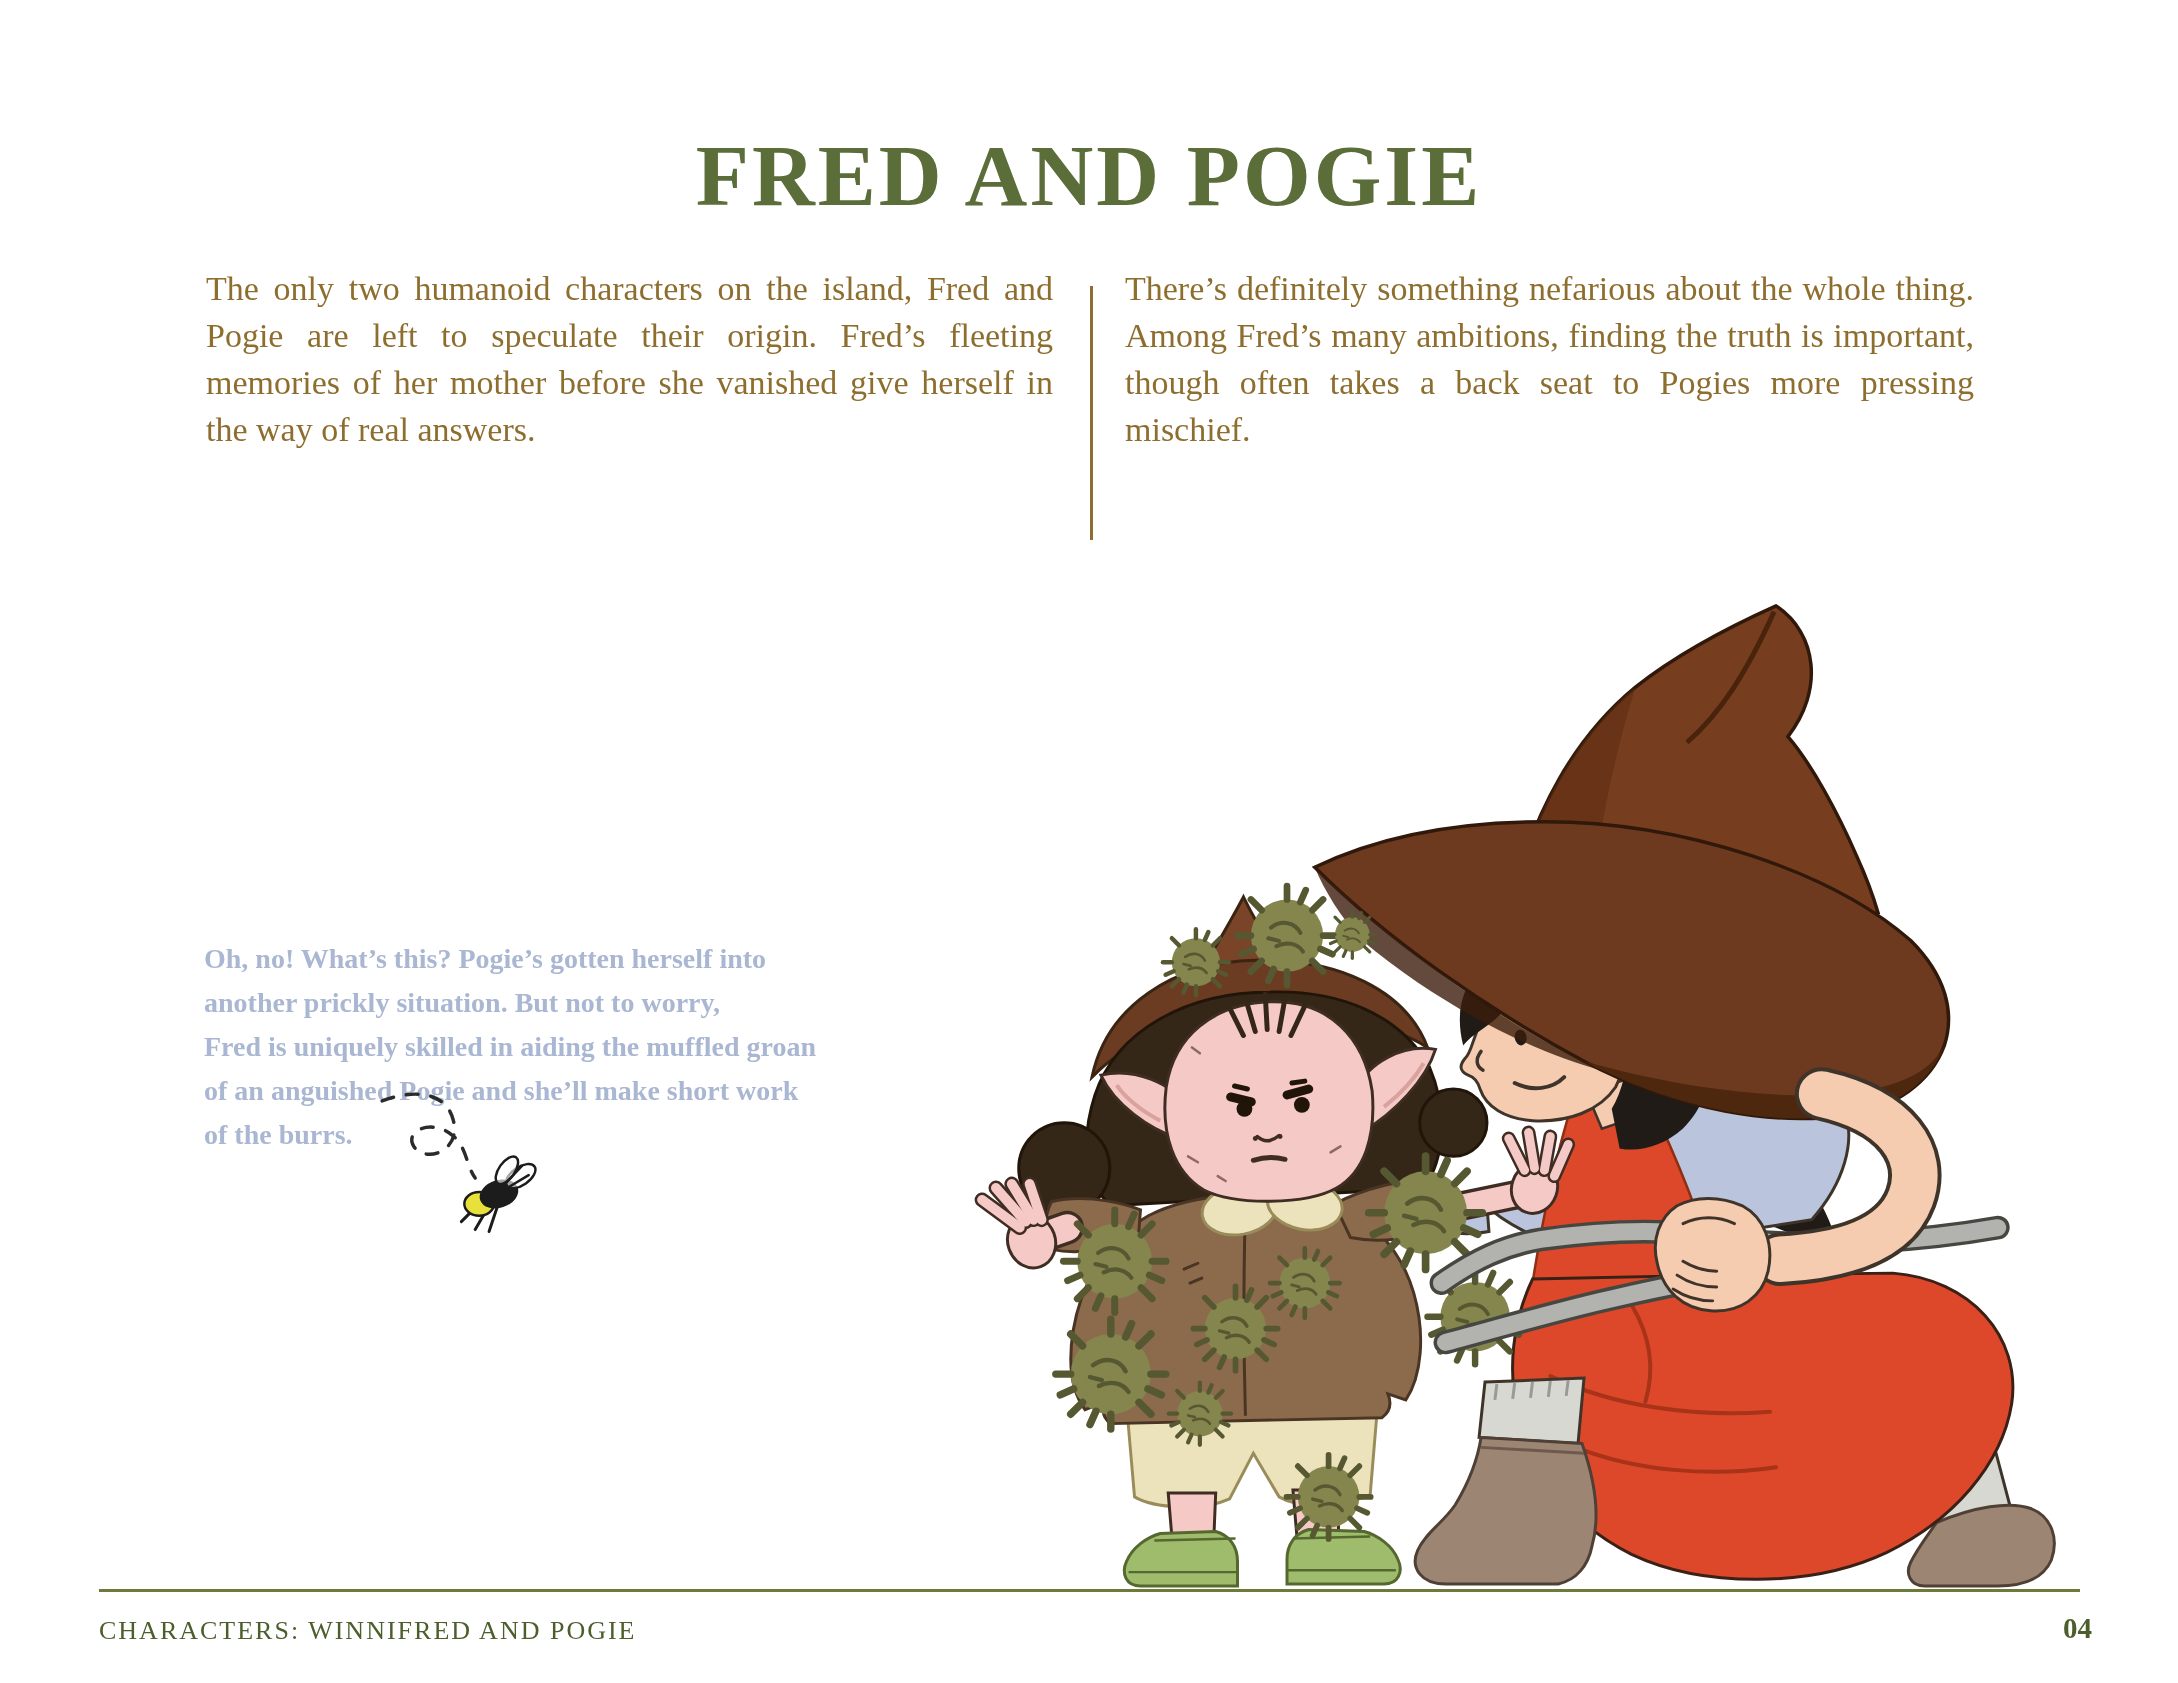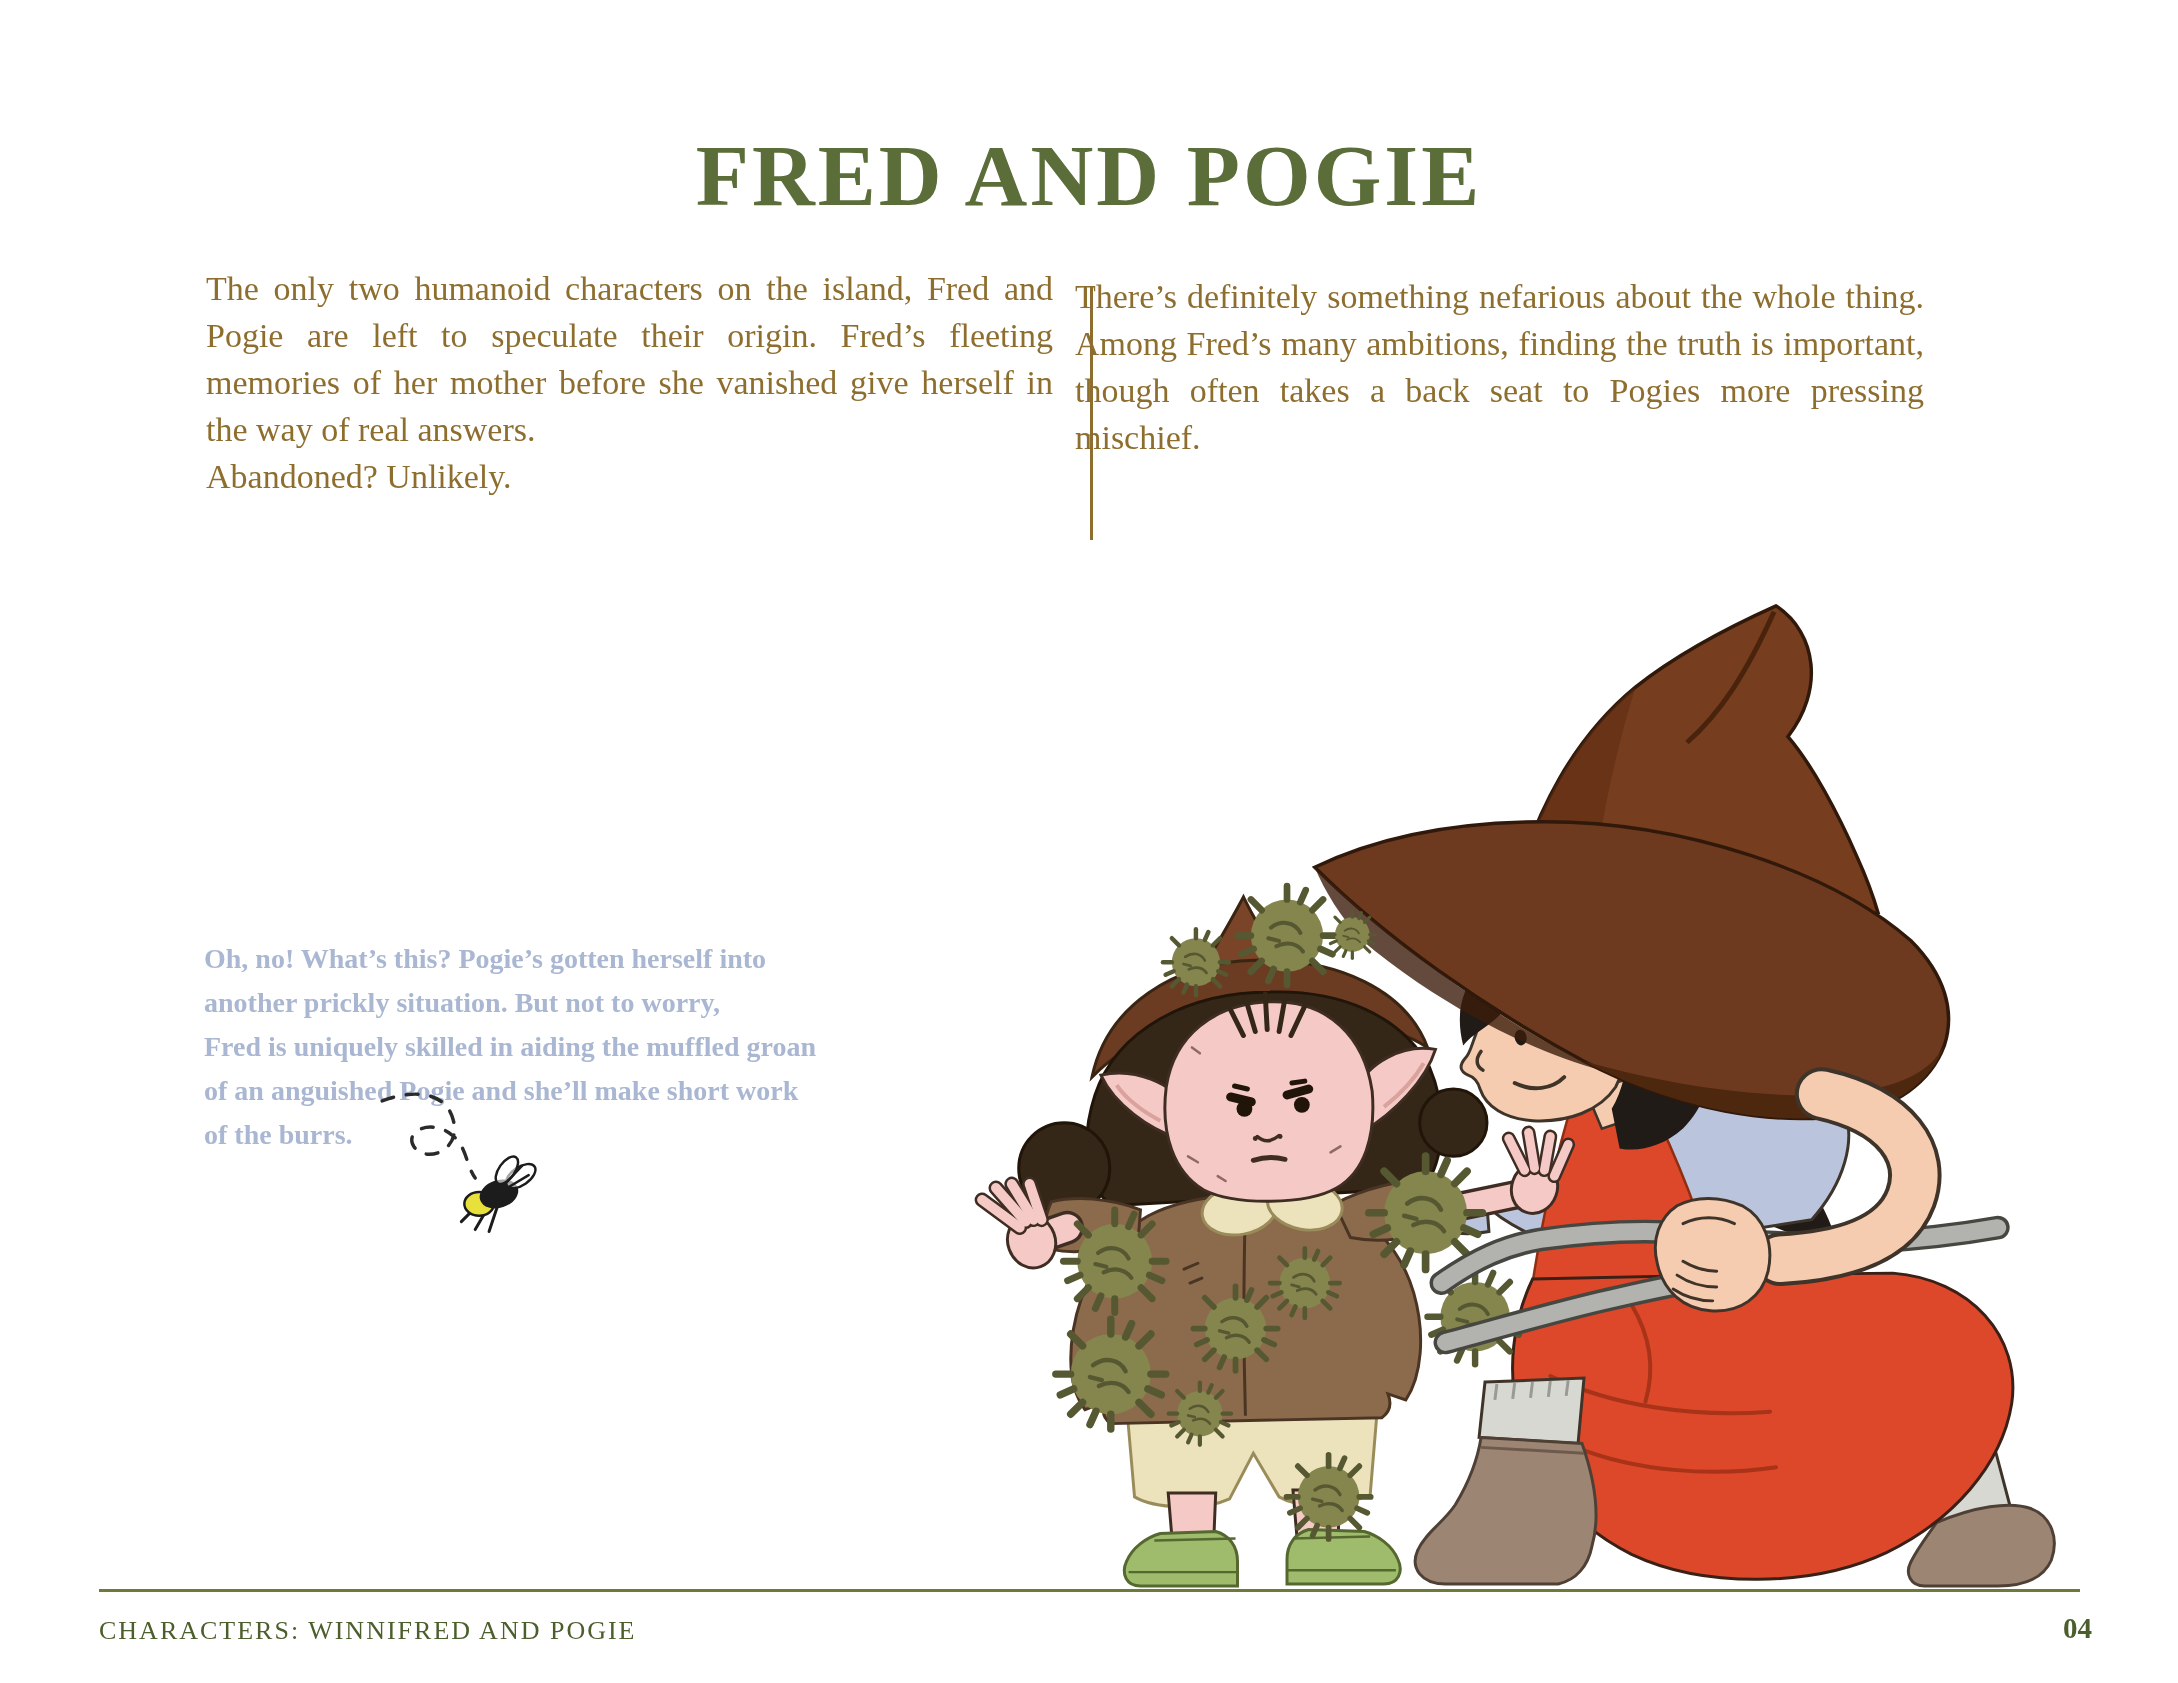--- a/index.html
+++ b/index.html
@@ -9,21 +9,21 @@
   *{box-sizing:border-box; margin:0; padding:0;}
   html,body{background:#fff;}
   .page{position:relative; width:2178px; height:1683px; background:#ffffff;
         font-family:"Liberation Serif", serif; overflow:hidden;}
   .page-title{position:absolute; top:125px; left:0; width:100%; text-align:center;
         font-size:87px; font-weight:700; letter-spacing:3px; color:var(--title-green);}
   .col{position:absolute; top:265px; font-size:34px; line-height:47px;
         color:var(--body-brown); text-align:justify;}
   .col p{margin:0;}
   .col-left{left:206px; width:847px;}
-  .col-right{left:1075px; width:849px;margin-top:8px;}
+  .col-right{left:1125px; width:849px;}
   .col-divider{position:absolute; left:1090px; top:286px; width:3px; height:254px;
         background:var(--body-brown);}
   .caption{position:absolute; left:204px; top:937px; width:683px; font-size:28px;
         line-height:44px; font-weight:700; color:var(--caption-blue); white-space:pre-line;}
   .footer-rule{position:absolute; left:99px; top:1589px; width:1981px; height:3px;
         background:var(--rule-olive); z-index:1;}
   .footer-section{position:absolute; left:99px; top:1616px; font-size:26px; font-weight:400;
         letter-spacing:2px; color:var(--footer-green); z-index:3;}
   .page-number{position:absolute; right:86px; top:1612px; font-size:29px; font-weight:700;
         color:var(--footer-green); z-index:3;}
@@ -31,21 +31,20 @@
 </style>
 </head>
 <body>
 
 <div class="page">
 
   <h1 class="page-title">FRED AND POGIE</h1>
 
   <div class="col col-left">
     <p>The only two humanoid characters on the island, Fred and Pogie are left to speculate their origin. Fred’s fleeting memories of her mother before she vanished give herself in the way of real answers.</p>
-    <p>Abandoned? Unlikely.</p>
   </div>
 
   <div class="col-divider"></div>
 
   <div class="col col-right">
     <p>There’s definitely something nefarious about the whole thing. Among Fred’s many ambitions, finding the truth is important, though often takes a back seat to Pogies more pressing mischief.</p>
   </div>
 
   <div class="caption">Oh, no! What’s this? Pogie’s gotten herself into
 another prickly situation. But not to worry,

